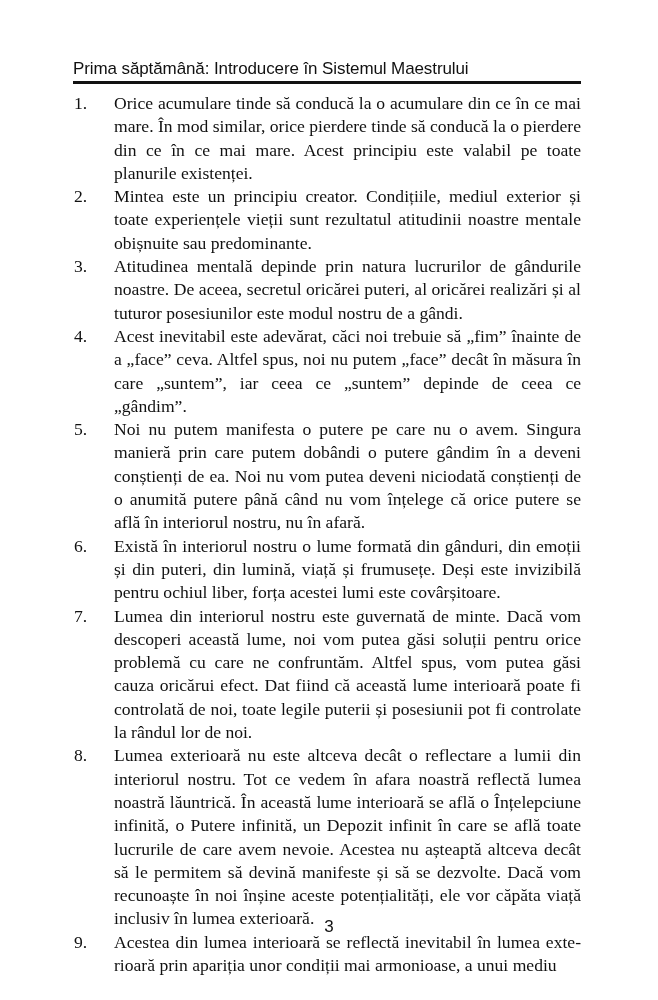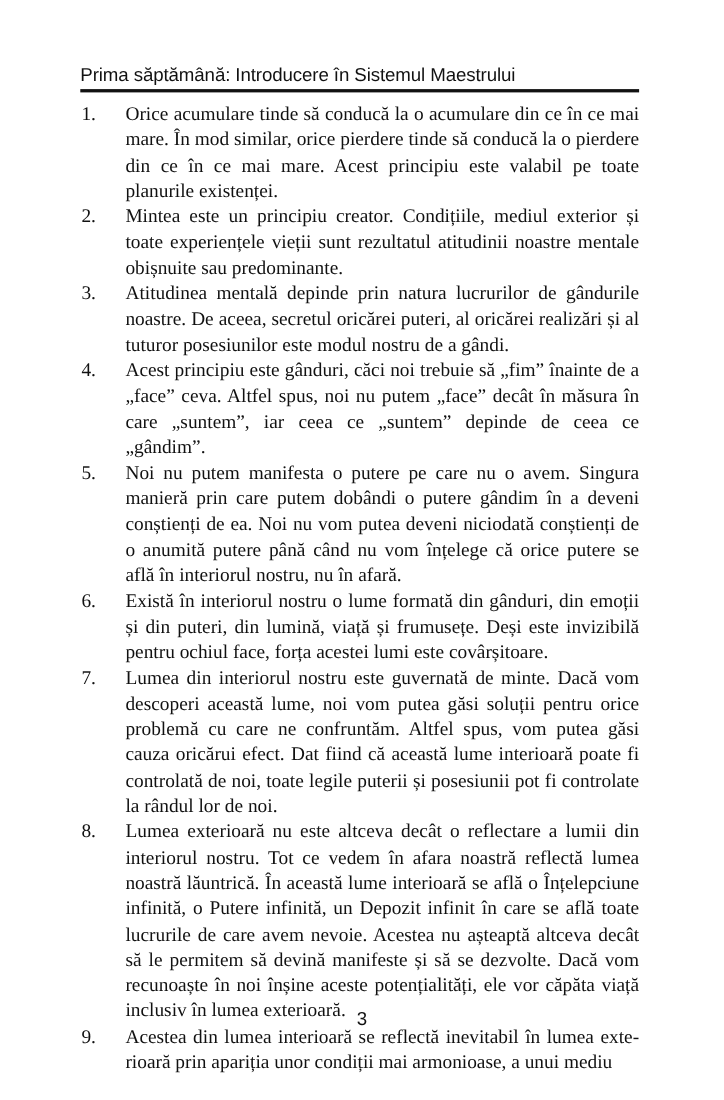--- a/index.html
+++ b/index.html
@@ -44,29 +44,29 @@
     <li class="item">
       <span class="num">2.</span>
       <span class="txt">Mintea este un principiu creator. Condițiile, mediul exterior și toate experiențele vieții sunt rezultatul atitudinii noastre mentale obișnuite sau predominante.</span>
     </li>
     <li class="item">
       <span class="num">3.</span>
       <span class="txt">Atitudinea mentală depinde prin natura lucrurilor de gândurile noastre. De aceea, secretul oricărei puteri, al oricărei realizări și al tuturor posesiunilor este modul nostru de a gândi.</span>
     </li>
     <li class="item">
       <span class="num">4.</span>
-      <span class="txt">Acest principiu este gânduri, căci noi trebuie să „fim” înainte de a „face” ceva. Altfel spus, noi nu putem „face” decât în măsura în care „suntem”, iar ceea ce „suntem” depinde de ceea ce „gândim”.</span>
+      <span class="txt">Acest inevitabil este adevărat, căci noi trebuie să „fim” înainte de a „face” ceva. Altfel spus, noi nu putem „face” decât în măsura în care „suntem”, iar ceea ce „suntem” depinde de ceea ce „gândim”.</span>
     </li>
     <li class="item">
       <span class="num">5.</span>
       <span class="txt">Noi nu putem manifesta o putere pe care nu o avem. Singura manieră prin care putem dobândi o putere gândim în a deveni conștienți de ea. Noi nu vom putea deveni niciodată conștienți de o anumită putere până când nu vom înțelege că orice putere se află în interiorul nostru, nu în afară.</span>
     </li>
     <li class="item">
       <span class="num">6.</span>
-      <span class="txt">Există în interiorul nostru o lume formată din gânduri, din emoții și din puteri, din lumină, viață și frumusețe. Deși este invizibilă pentru ochiul face, forța acestei lumi este covârșitoare.</span>
+      <span class="txt">Există în interiorul nostru o lume formată din gânduri, din emoții și din puteri, din lumină, viață și frumusețe. Deși este invizibilă pentru ochiul liber, forța acestei lumi este covârșitoare.</span>
     </li>
     <li class="item">
       <span class="num">7.</span>
       <span class="txt">Lumea din interiorul nostru este guvernată de minte. Dacă vom descoperi această lume, noi vom putea găsi soluții pentru orice problemă cu care ne confruntăm. Altfel spus, vom putea găsi cauza oricărui efect. Dat fiind că această lume interioară poate fi controlată de noi, toate legile puterii și posesiunii pot fi controlate la rândul lor de noi.</span>
     </li>
     <li class="item">
       <span class="num">8.</span>
       <span class="txt">Lumea exterioară nu este altceva decât o reflectare a lumii din interiorul nostru. Tot ce vedem în afara noastră reflectă lumea noastră lăuntrică. În această lume interioară se află o Înțelepciune infinită, o Putere infinită, un Depozit infinit în care se află toate lucrurile de care avem nevoie. Acestea nu așteaptă altceva decât să le permitem să devină manifeste și să se dezvolte. Dacă vom recunoaște în noi înșine aceste potențialități, ele vor căpăta viață inclusiv în lumea exterioară.</span>
     </li>
     <li class="item">

